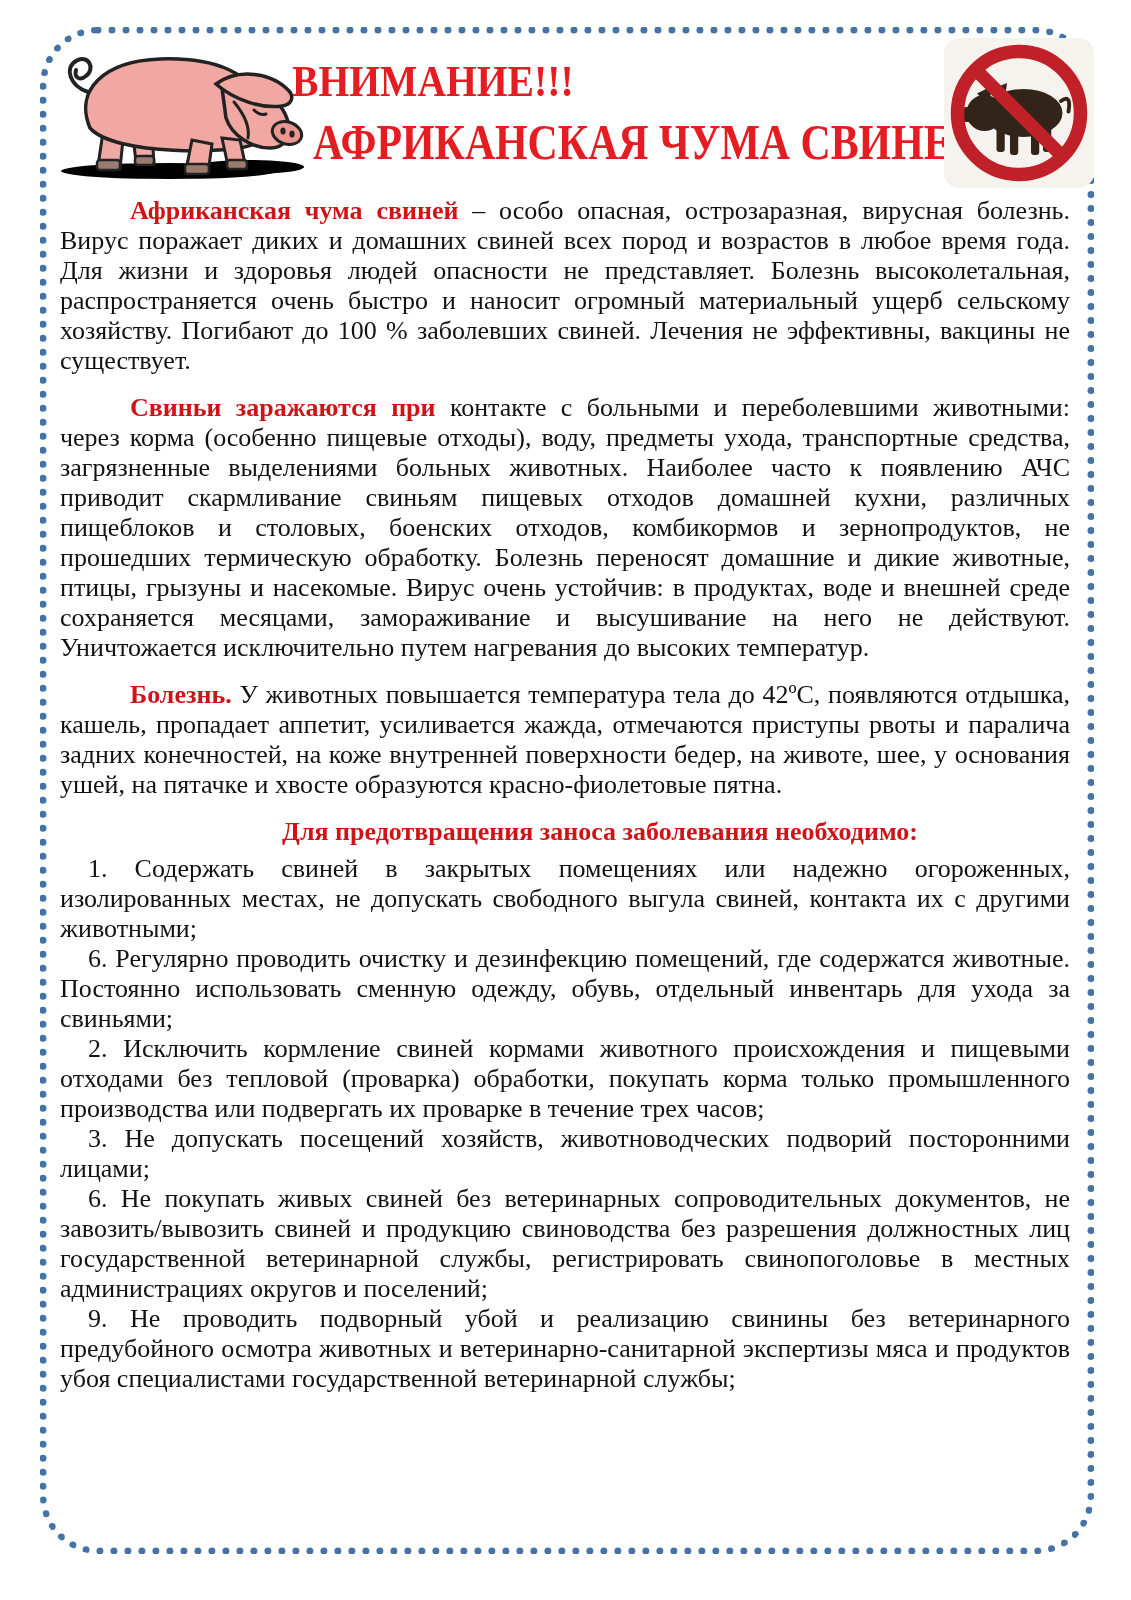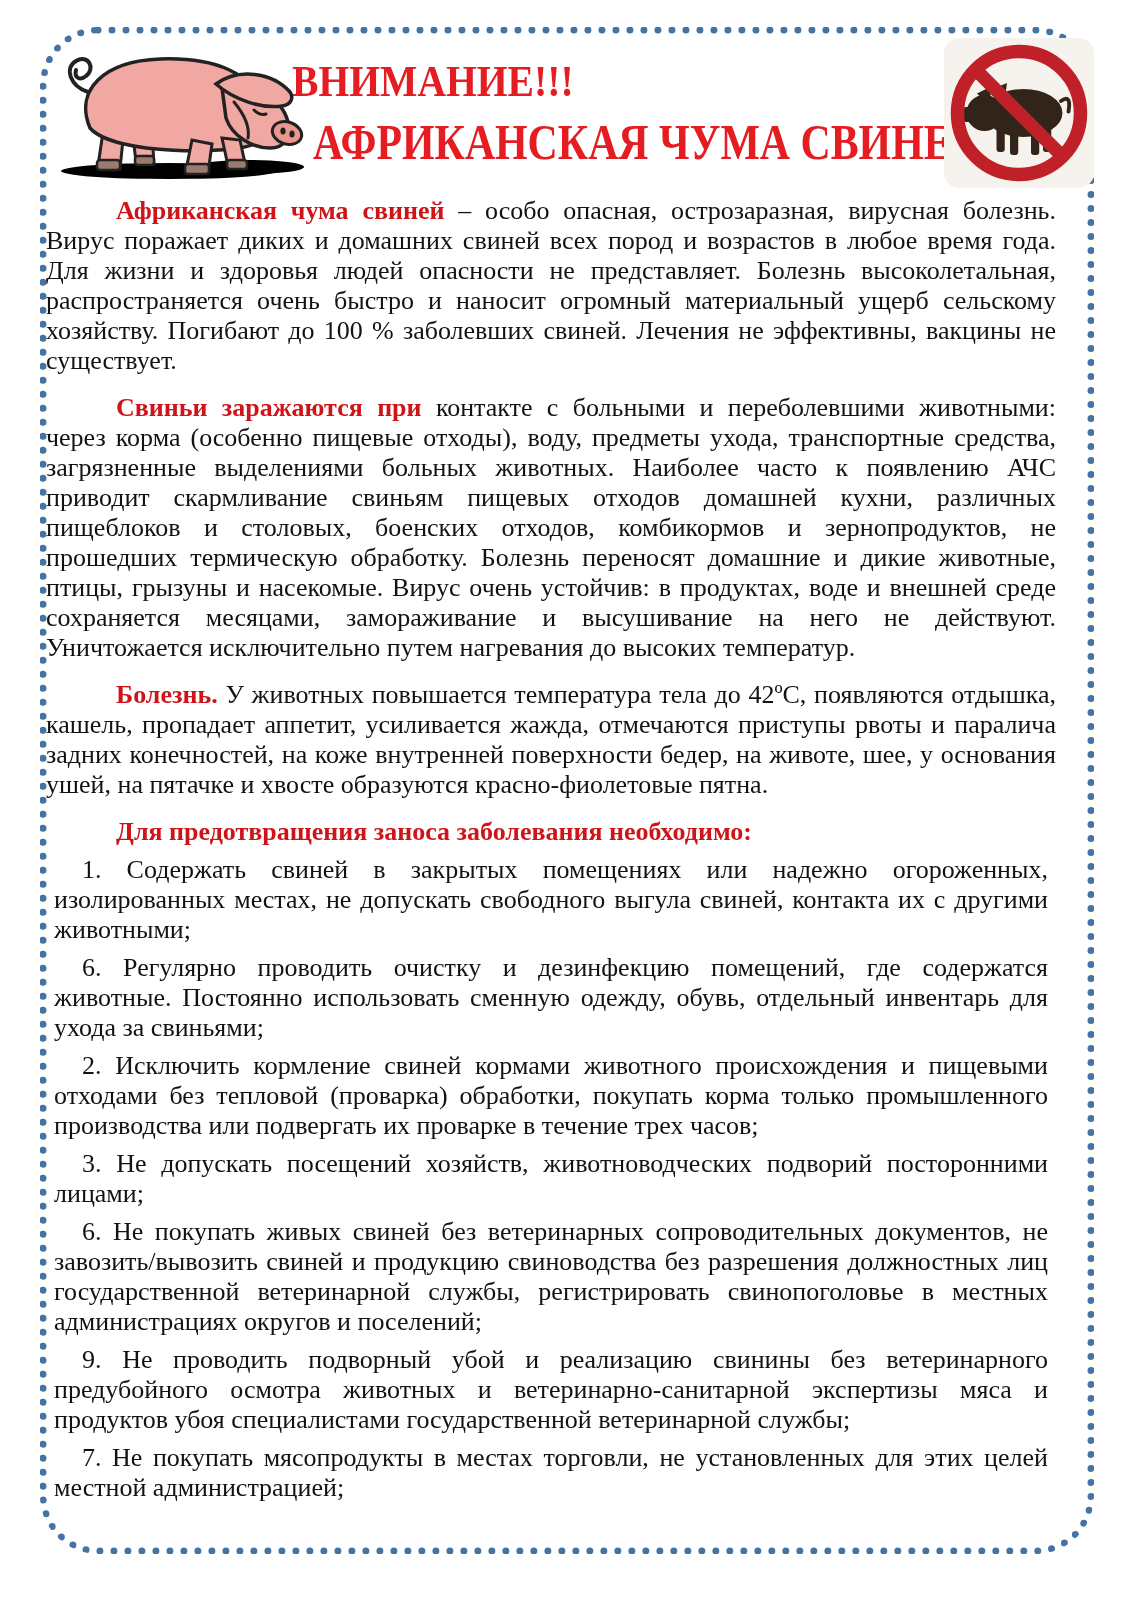--- a/index.html
+++ b/index.html
@@ -32,30 +32,30 @@
   }
   .title-line1{
     font-size:45px;line-height:1.15;white-space:nowrap;
     transform:scaleX(0.88);transform-origin:50% 50%;
   }
   .title-line2{
     font-size:51px;line-height:1.2;margin-top:4px;white-space:nowrap;
     transform:scaleX(0.82);transform-origin:50% 50%;
   }
   .content{
-    position:absolute;left:46px;top:196px;width:1010px;z-index:2;
+    position:absolute;left:60px;top:196px;width:1010px;z-index:2;
     font-size:26px;line-height:30px;text-align:justify;
   }
   .para{margin:0 0 17px 0;text-indent:70px;}
   .lead{color:var(--lead_red);font-weight:bold;}
   .list-heading{
-    margin:16px 0 7px 0;text-indent:70px;text-align:left;
+    margin:16px 0 7px 0;text-indent:70px;text-align:center;
     color:var(--lead_red);font-weight:bold;
   }
-  .item{margin:8px;text-indent:28px;}
+  .item{margin:0;text-indent:28px;}
 </style>
 </head>
 <body>
 
 <div class="frame"></div>
 
 <svg class="pig-art" viewBox="0 0 270 155" aria-hidden="true">
   <ellipse cx="125" cy="141" rx="108" ry="8" fill="#000"></ellipse>
   <ellipse cx="205" cy="137" rx="55" ry="7" fill="#000"></ellipse>
 
@@ -116,14 +116,13 @@
   <p class="para"><span class="lead">Болезнь.</span><span> У животных повышается температура тела до 42ºС, появляются отдышка, кашель, пропадает аппетит, усиливается жажда, отмечаются приступы рвоты и паралича задних конечностей, на коже внутренней поверхности бедер, на животе, шее, у основания ушей, на пятачке и хвосте образуются красно-фиолетовые пятна.</span></p>
 
   <p class="list-heading">Для предотвращения заноса заболевания необходимо:</p>
 
   <p class="item">1. Содержать свиней в закрытых помещениях или надежно огороженных, изолированных местах, не допускать свободного выгула свиней, контакта их с другими животными;</p>
   <p class="item">6. Регулярно проводить очистку и дезинфекцию помещений, где содержатся животные. Постоянно использовать сменную одежду, обувь, отдельный инвентарь для ухода за свиньями;</p>
   <p class="item">2. Исключить кормление свиней кормами животного происхождения и пищевыми отходами без тепловой (проварка) обработки, покупать корма только промышленного производства или подвергать их проварке в течение трех часов;</p>
   <p class="item">3. Не допускать посещений хозяйств, животноводческих подворий посторонними лицами;</p>
   <p class="item">6. Не покупать живых свиней без ветеринарных сопроводительных документов, не завозить/вывозить свиней и продукцию свиноводства без разрешения должностных лиц государственной ветеринарной службы, регистрировать свинопоголовье в местных администрациях округов и поселений;</p>
   <p class="item">9. Не проводить подворный убой и реализацию свинины без ветеринарного предубойного осмотра животных и ветеринарно-санитарной экспертизы мяса и продуктов убоя специалистами государственной ветеринарной службы;</p>
-  <p class="item">7. Не покупать мясопродукты в местах торговли, не установленных для этих целей местной администрацией;</p>
 </div>
 
 </body></html>

